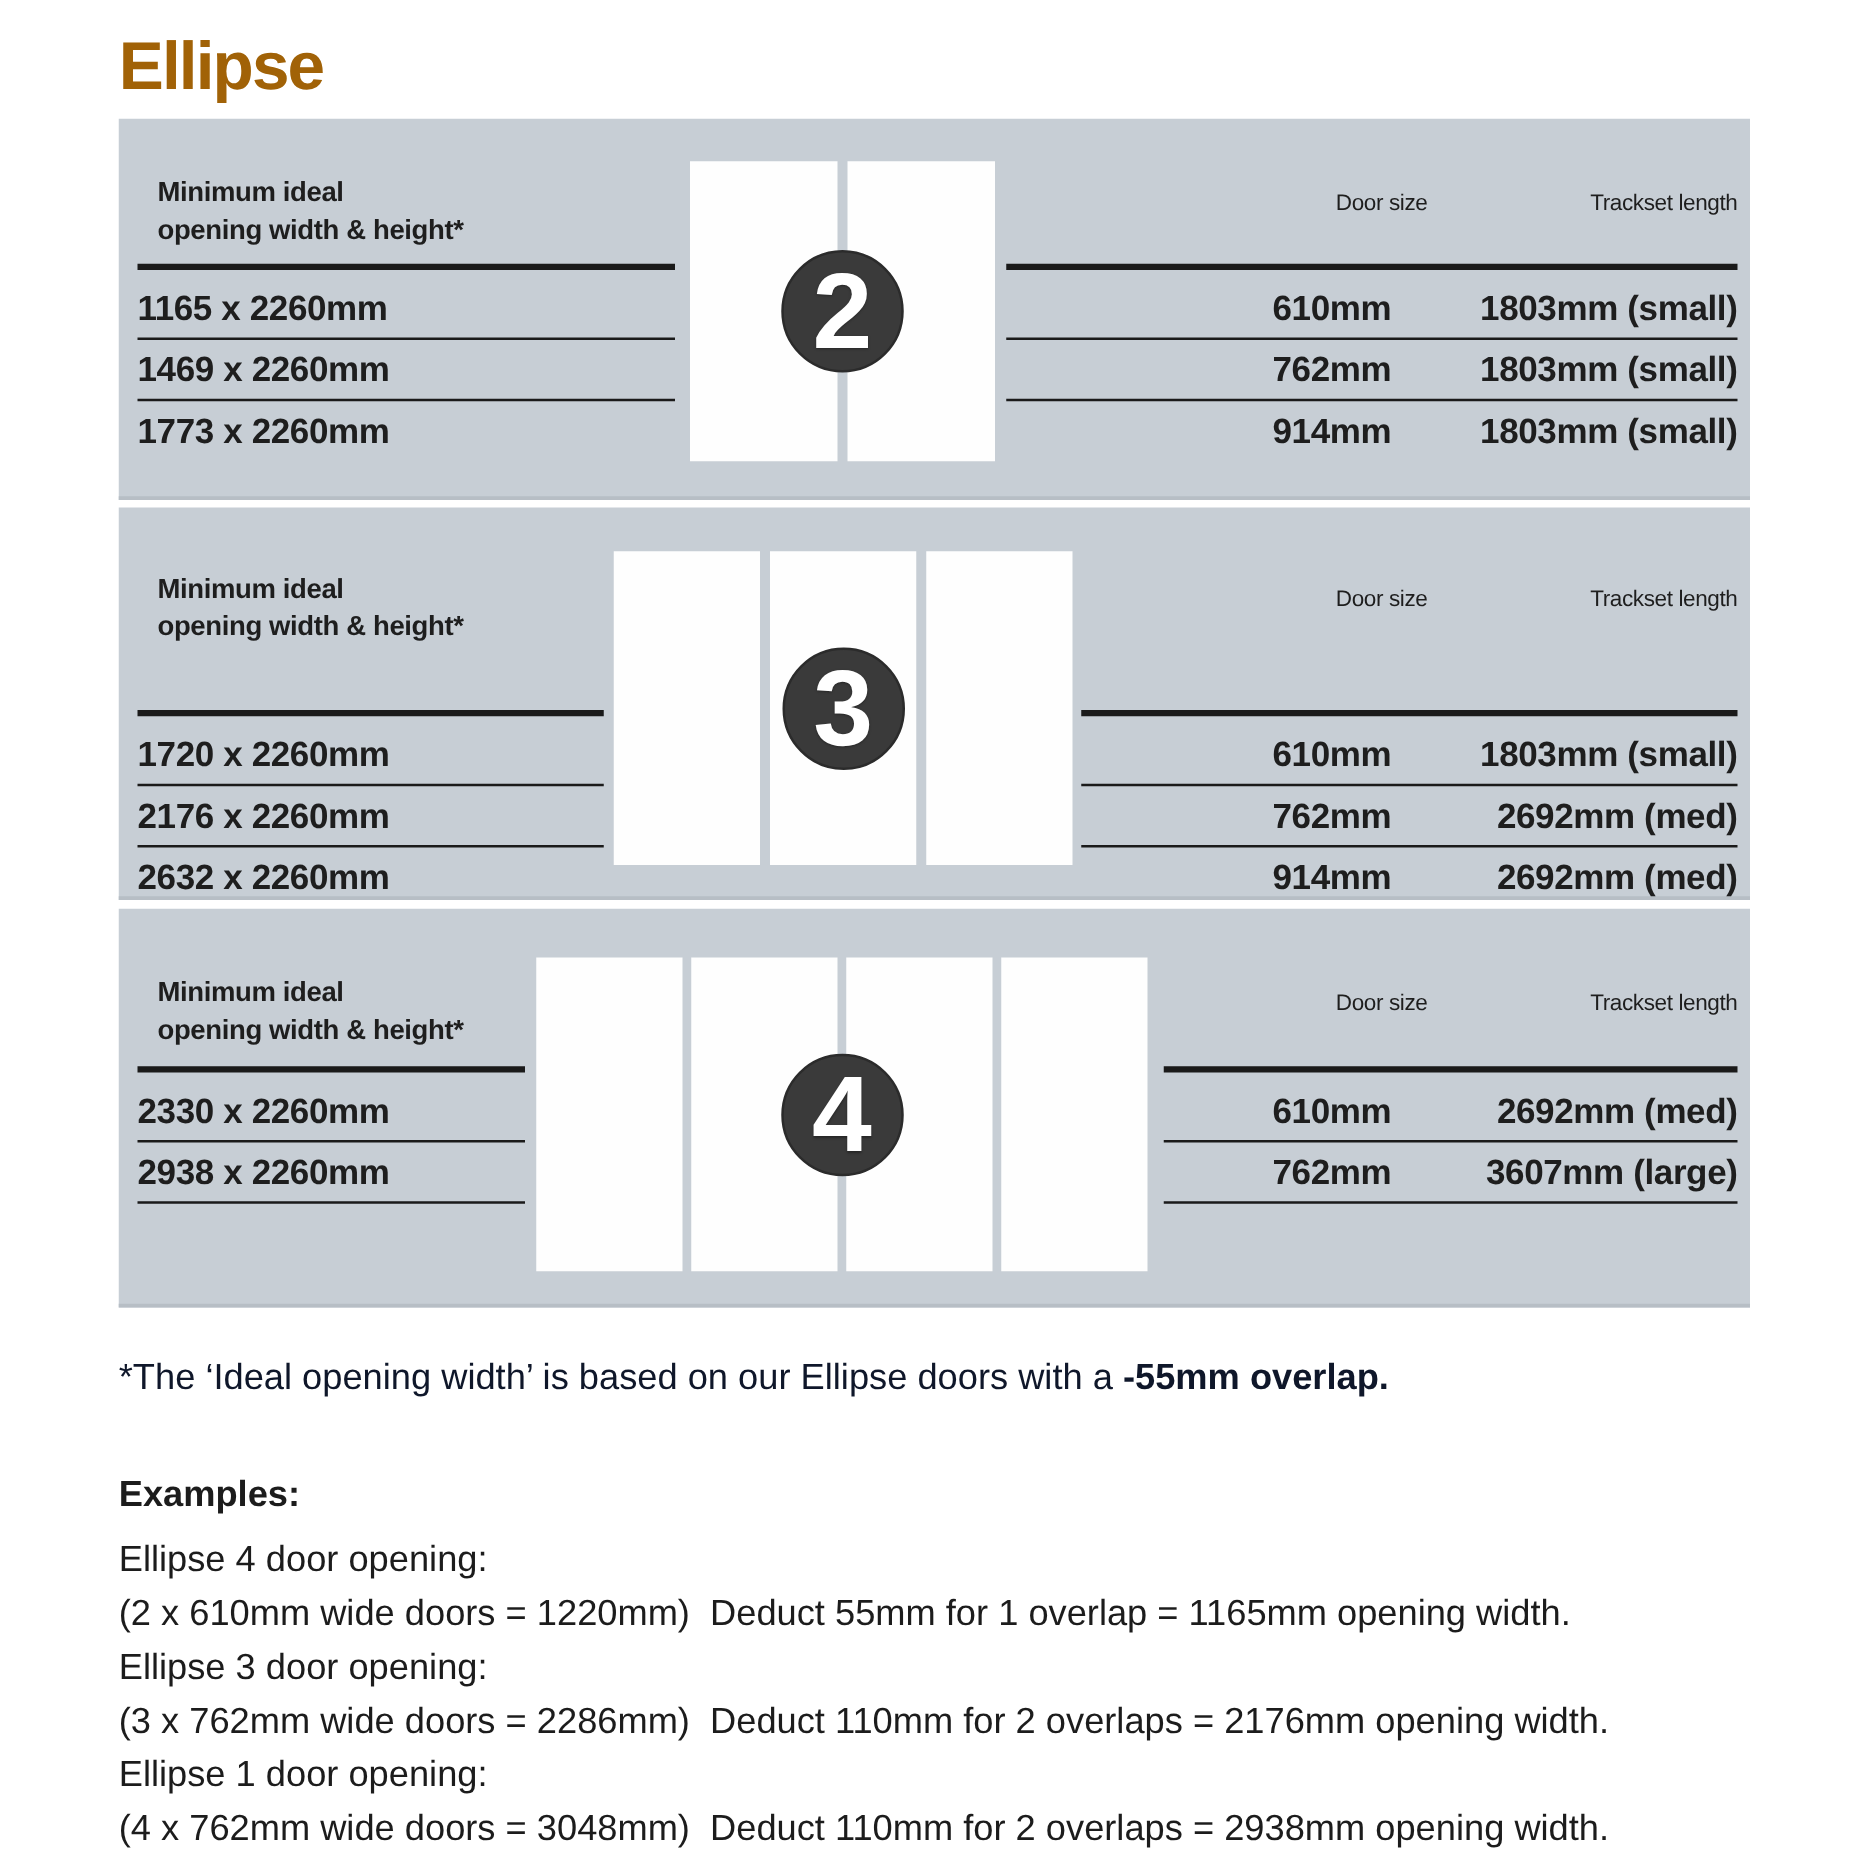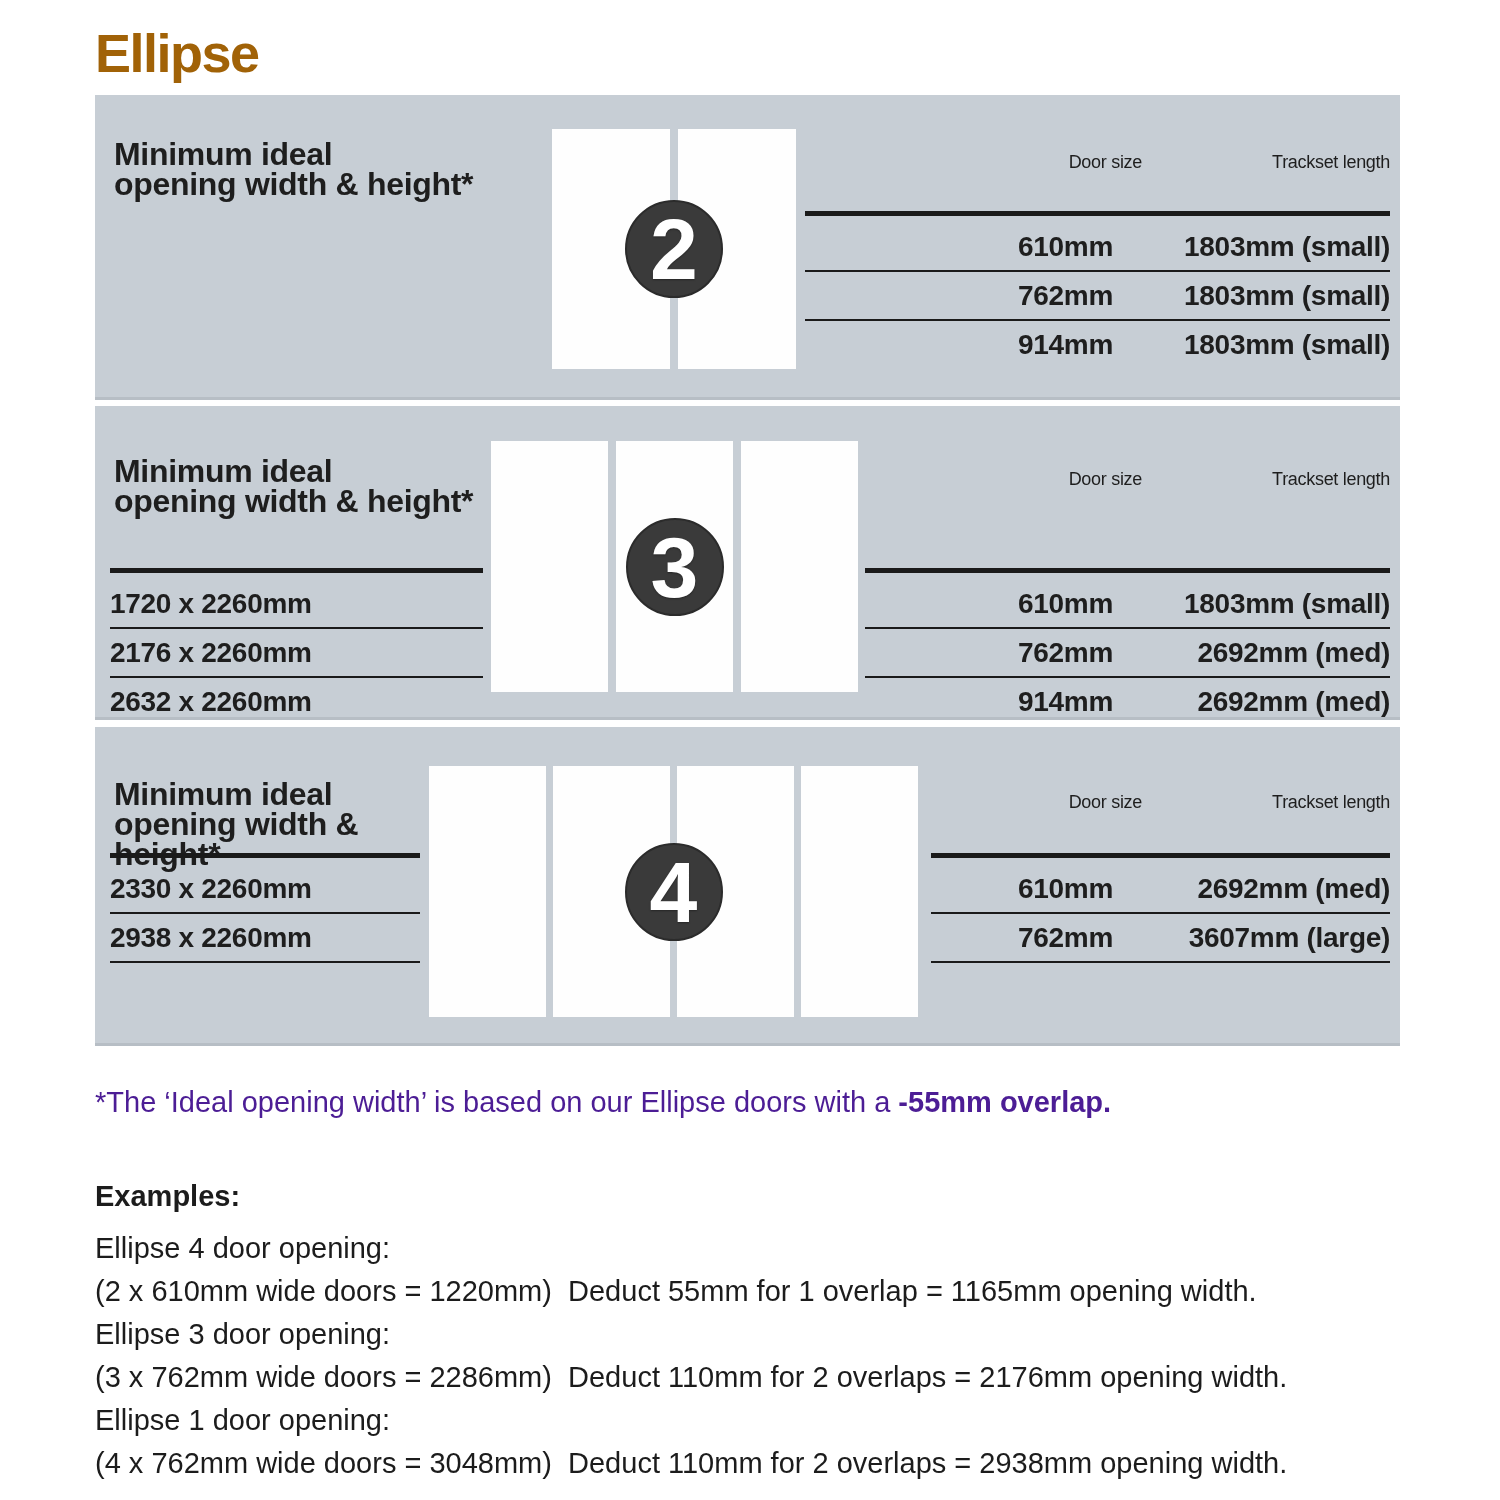--- a/index.html
+++ b/index.html
@@ -27,22 +27,22 @@
   .s1{ top:95px;  height:305px; }
   .s2{ top:406px; height:314px; }
   .s3{ top:727px; height:319px; }
 
   
   .ltable{ position:absolute; left:15px; top:0; bottom:0; }
   .s1 .ltable{ width:430px; }
   .s2 .ltable{ width:373px; }
   .s3 .ltable{ width:310px; }
   .lheading{
-    position:absolute; left:4px;
-    font-size:32px; font-weight:bold; line-height:30px; letter-spacing:-0.3px;
+    position:absolute; left:16px;
+    font-size:22px; font-weight:bold; line-height:30px; letter-spacing:-0.3px;
   }
   .s1 .lheading{ top:44px; }
   .s2 .lheading{ top:50px; }
   .s3 .lheading{ top:52px; }
   .lrules,.rrules{ position:absolute; left:0; right:0; }
   .s1 .lrules,.s1 .rrules{ top:116px; }
   .s2 .lrules,.s2 .rrules{ top:123px;margin-top:39px; }
   .s3 .lrules,.s3 .rrules{ top:126px; }
   .rule-thick{ height:5px; background:#1a1a1a; margin-bottom:7px; }
   .sep{ height:2px; background:#1a1a1a; }
@@ -82,41 +82,49 @@
   .rh-door{ position:absolute; right:248px; white-space:nowrap; }
   .rh-track{ position:absolute; right:0; white-space:nowrap; }
   .rrow{ height:47px; position:relative;
     font-size:28px; font-weight:bold; letter-spacing:-0.3px; line-height:47px; }
   .rv-door{ position:absolute; right:277px; white-space:nowrap; }
   .rv-track{ position:absolute; right:0; white-space:nowrap; }
 
   
   .footnote{
     position:absolute; left:95px; top:1082px; width:1340px;
-    font-size:29px; line-height:40px; color:#4c1d95;
+    font-size:29px; line-height:40px; color:#0f172a;
   }
   .footnote b{ font-weight:bold; }
   .examples{ position:absolute; left:95px; top:1148px; width:1360px;
     font-size:29px; color:#1c1c1c; }
   .ex-heading{ font-weight:bold; line-height:43px; margin-bottom:9px;margin-top:27px; }
   .ex-line{ line-height:43px; white-space:pre-wrap; }
 </style>
 </head>
 <body>
 
 <div class="page">
 
   <div class="title">Ellipse</div>
 
   <div class="panel s1">
     <div class="ltable">
       <div class="lheading">
         <div>Minimum ideal</div>
         <div>opening width &amp; height*</div>
       </div>
+      <div class="lrules">
+        <div class="rule-thick"></div>
+        <div class="lrow">1165 x 2260mm</div>
+        <div class="sep"></div>
+        <div class="lrow">1469 x 2260mm</div>
+        <div class="sep"></div>
+        <div class="lrow">1773 x 2260mm</div>
+      </div>
     </div>
 
     <div class="doors">
       <div class="door"></div>
       <div class="door"></div>
       <div class="badge">2</div>
     </div>
 
     <div class="rtable">
       <div class="rheader">

